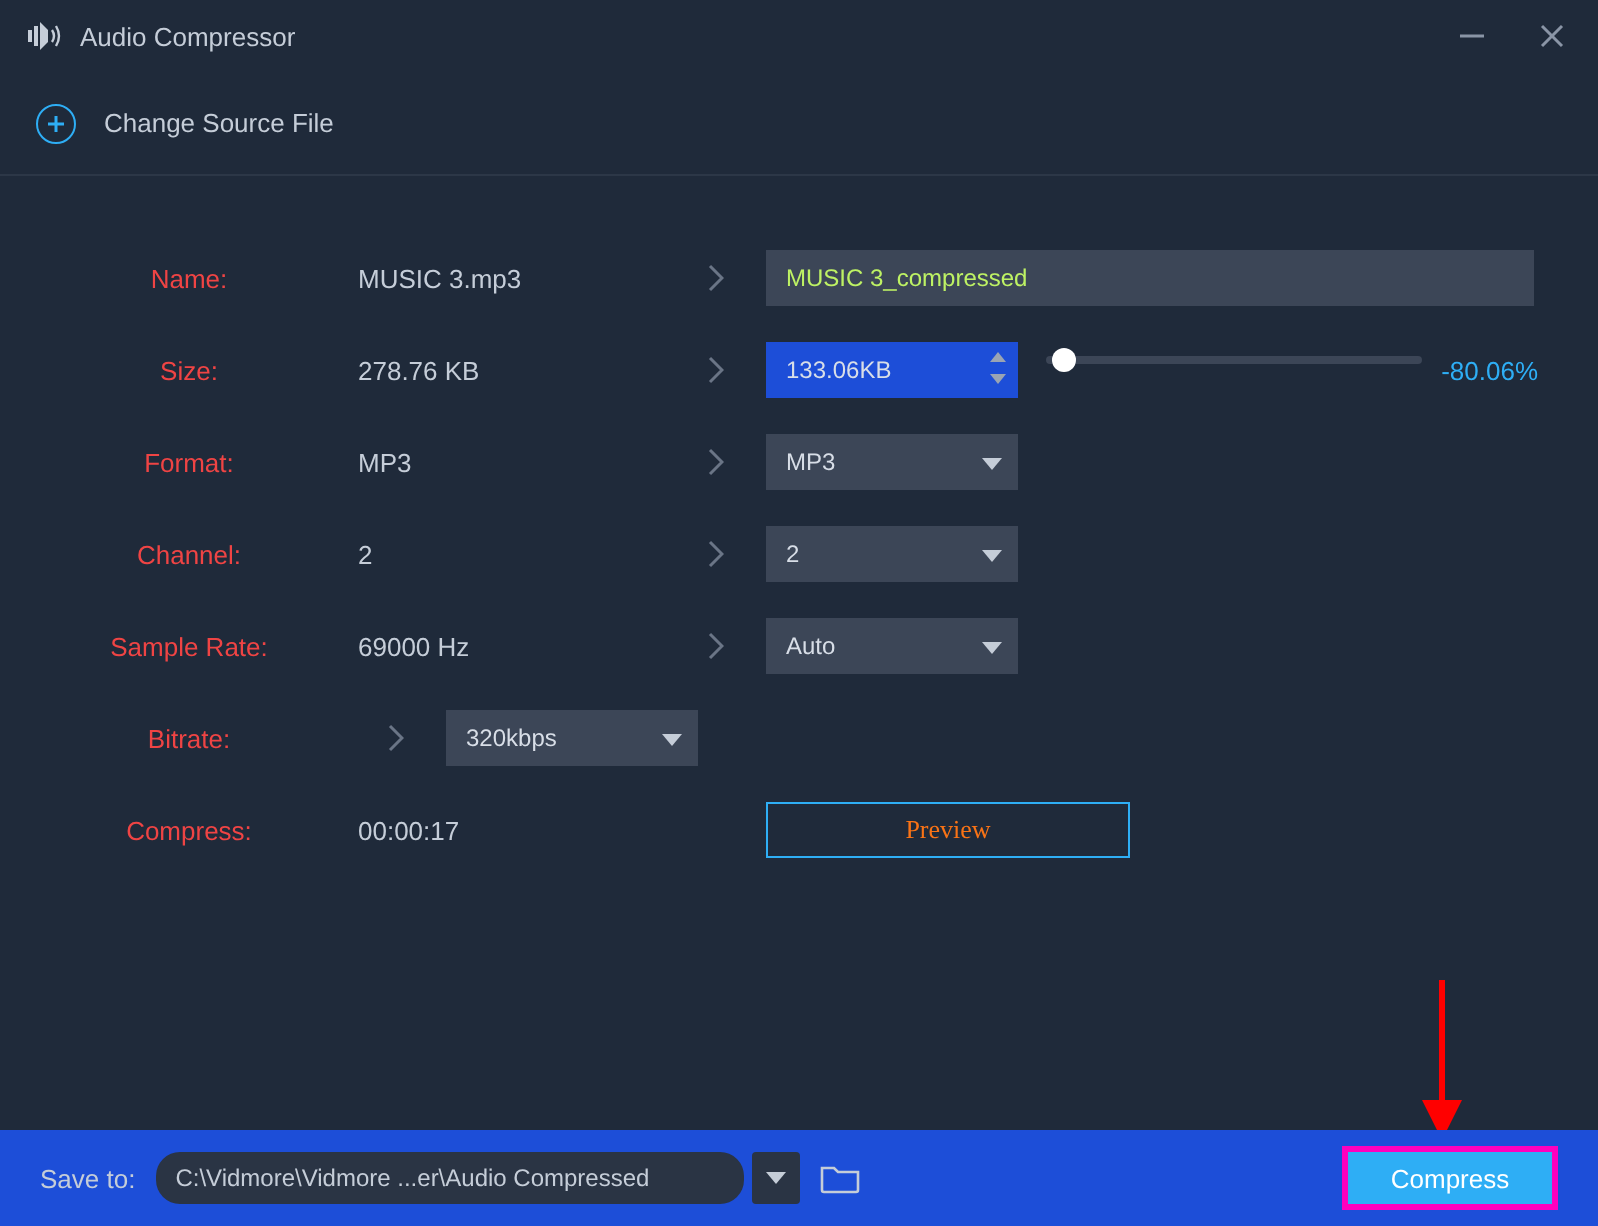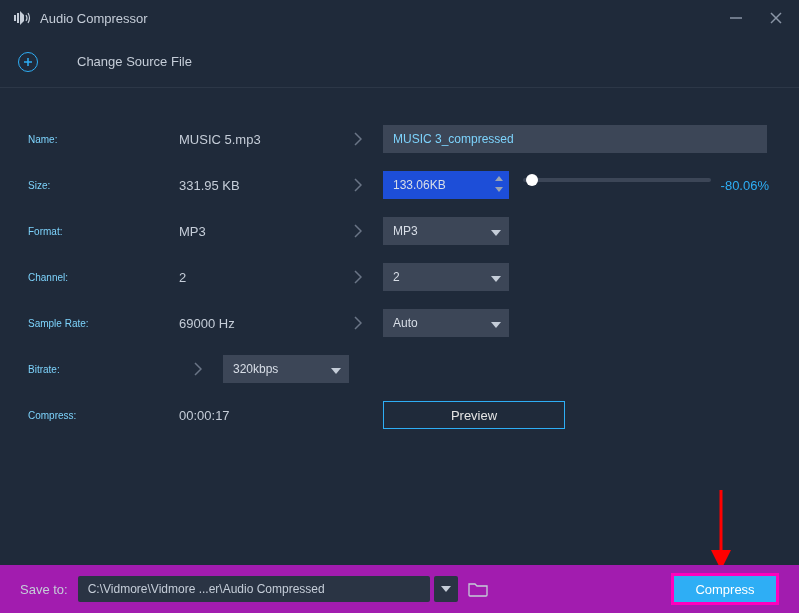--- a/index.html
+++ b/index.html
@@ -34,21 +34,20 @@
       align-items: center;
       justify-content: center;
       cursor: pointer;
     }
     .change-source {
       height: 52px;
       display: flex;
       align-items: center;
       padding: 0 18px;
       border-bottom: 1px solid #2c3747;
-      gap: 25px;
     }
     .plus-circle {
       width: 20px;
       height: 20px;
       border: 1.5px solid #2eaef5;
       border-radius: 50%;
       display: flex;
       align-items: center;
       justify-content: center;
       margin-right: 14px;
@@ -59,44 +58,44 @@
       padding: 35px 28px 0 28px;
     }
     .row {
       display: flex;
       align-items: center;
       height: 32px;
       margin-bottom: 14px;
     }
     .label {
       width: 145px;
-      text-align: left;
-      font-size: 10px;
-      color: #7dd3fc;
+      text-align: center;
+      font-size: 13px;
+      color: #ef4444;
       padding-right: 12px;
     }
     .current-val {
       width: 160px;
       font-size: 13px;
       color: #c5cdd8;
       padding-left: 6px;
     }
     .arrow-col {
       width: 50px;
       display: flex;
       justify-content: center;
     }
     .chevron-right { display: flex; }
     .input-field {
       background: #3c4657;
       border: none;
       height: 28px;
       padding: 0 10px;
       font-size: 12px;
-      color: #7dd3fc;
+      color: #bef264;
       outline: none;
     }
     .wide-input { width: 384px; }
     .spinner-wrap {
       position: relative;
       width: 126px;
       display: flex;
     }
     .spinner-input {
       background: #1d4ed8;
@@ -171,49 +170,50 @@
       position: absolute;
       right: 8px;
       top: 50%;
       transform: translateY(-50%);
     }
     .preview-btn {
       width: 182px;
       height: 28px;
       border: 1px solid #2eaef5;
       background: transparent;
-      color: #e5e5e5;
+      color: #f97316;
       font-size: 13px;
       display: flex;
       align-items: center;
       justify-content: center;
       cursor: pointer;
+      font-family: Liberation Serif, serif;
     }
     .footer {
       position: absolute;
       bottom: 0;
       left: 0;
       right: 0;
       height: 48px;
-      background: #a21caf;
+      background: #1d4ed8;
       display: flex;
       align-items: center;
       padding: 0 20px;
     }
     .footer-label { font-size: 13px; color: #c5cdd8; margin-right: 10px; }
     .path-box {
       background: #2a3444;
       height: 26px;
-      width: 352px;
+      width: 294px;
       display: flex;
       align-items: center;
       padding: 0 10px;
       font-size: 12px;
       color: #c5cdd8;
-      border-radius: 2px;
+      border-radius: 12px;
     }
     .path-caret-btn {
       background: #2a3444;
       height: 26px;
       width: 24px;
       display: flex;
       align-items: center;
       justify-content: center;
       margin-left: 4px;
       cursor: pointer;
@@ -281,34 +281,34 @@
         <line x1="1" y1="5" x2="9" y2="5" stroke="#2eaef5" stroke-width="1.5"></line>
       </svg>
   </span>
   <span class="change-text">Change Source File</span>
 </div>
 
 <div class="content">
 
   <div class="row">
     <div class="label">Name:</div>
-    <div class="current-val">MUSIC 5.mp3</div>
+    <div class="current-val">MUSIC 3.mp3</div>
     <div class="arrow-col">
       <span class="chevron-right">
         <svg width="8" height="14" viewBox="0 0 8 14">
             <polyline points="1,1 7,7 1,13" stroke="#6a7586" stroke-width="1.5" fill="none"></polyline>
           </svg>
       </span>
     </div>
     <input class="input-field wide-input" value="MUSIC 3_compressed" style="">
   </div>
 
   <div class="row">
     <div class="label">Size:</div>
-    <div class="current-val">331.95 KB</div>
+    <div class="current-val">278.76 KB</div>
     <div class="arrow-col">
       <span class="chevron-right">
         <svg width="8" height="14" viewBox="0 0 8 14">
             <polyline points="1,1 7,7 1,13" stroke="#6a7586" stroke-width="1.5" fill="none"></polyline>
           </svg>
       </span>
     </div>
     <div class="spinner-wrap">
       <input class="spinner-input" value="133.06KB" style="">
       <div class="spinner-btns">

